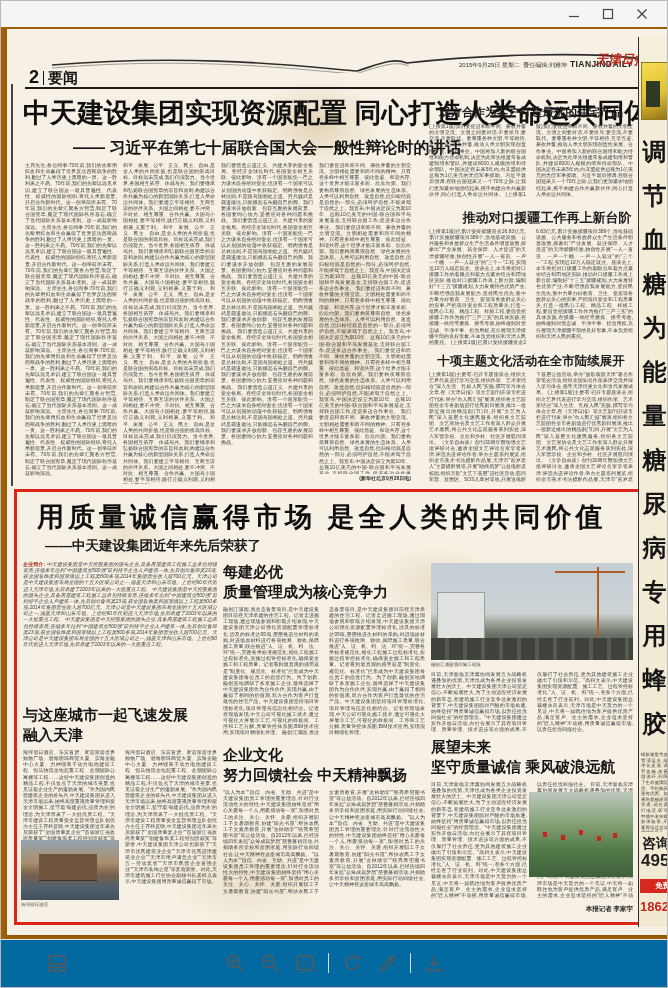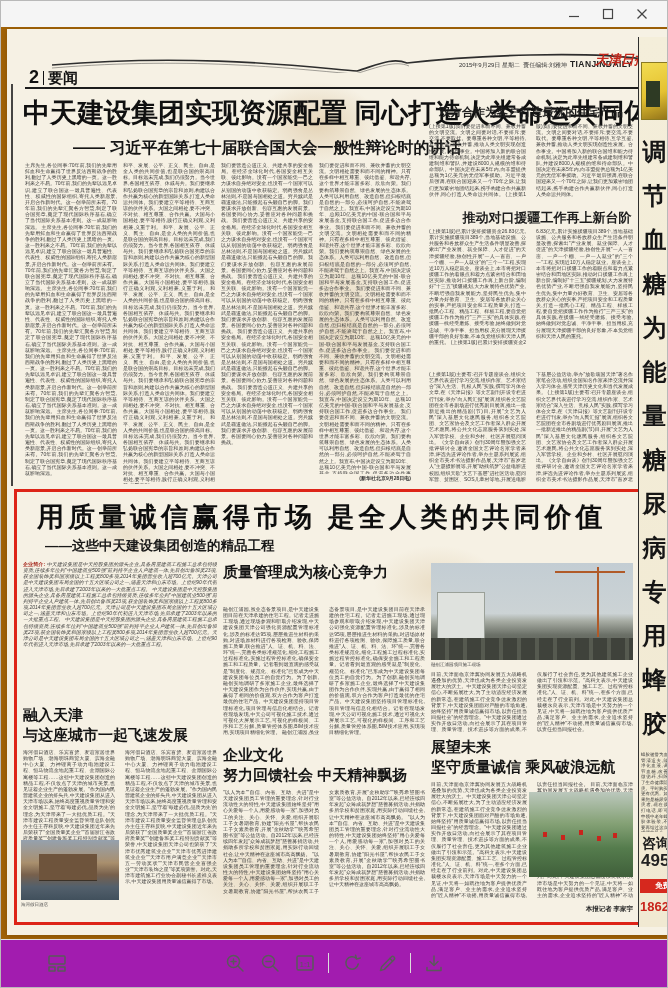--- a/index.html
+++ b/index.html
@@ -39,21 +39,21 @@
   .hotel-block{position:absolute;left:18px;top:14px;width:58px;height:26px;background:#6e543c;box-shadow:0 1px 0 #3c3228;}
   .photo-green{background:linear-gradient(180deg,#bcc8bd 0%,#86a277 36%,#557c4d 66%,#3f5f3a 100%);}
   .flags{position:absolute;left:14px;top:40px;width:4px;height:5px;background:#c8241c;
          box-shadow:18px 3px 0 #c8241c,36px -2px 0 #c8241c,54px 4px 0 #c8241c,70px 1px 0 #c8241c;}
   .product{background:linear-gradient(160deg,#f2dc52 0%,#e5c231 55%,#93741a 100%);border:1px solid #8b7a22;}
   .product-open{position:absolute;left:4px;top:18px;width:14px;height:26px;background:#2e3a24;}
   
   .ad-strip{border-left:1px solid #2f2f2f;background:linear-gradient(180deg,#f4eeda,#f1e9d2);}
   .ad-chars div{height:44px;font-size:24px;font-weight:bold;color:#151515;text-align:center;line-height:44px;}
   
-  .toolbar{position:absolute;left:0;bottom:0;width:100%;height:47px;background:#a21caf;border-top:1px solid #e3e3e3;}
+  .toolbar{position:absolute;left:0;bottom:0;width:100%;height:47px;background:#0369a1;border-top:1px solid #e3e3e3;}
   .tool{width:24px;height:24px;display:flex;align-items:center;justify-content:center;}
   .tool svg{stroke:#5a5a5a;stroke-width:1.5;fill:none;stroke-linecap:round;stroke-linejoin:round;}
   .toolsep{width:1px;height:20px;background:#dcdcdc;}
   .center-tools{position:absolute;left:0;right:0;top:11px;display:flex;justify-content:center;align-items:center;gap:11px;}
 </style>
 </head>
 <body>
 
 <div class="window">
 
@@ -107,42 +107,44 @@
       <div class="abs bodytxt" style="left:214px;top:133px;width:92px;height:322px;">我们要营造公道正义、共建共享的安全格局。在经济全球化时代,各国安全相互关联、彼此影响。没有一个国家能凭一己之力谋求自身绝对安全,也没有一个国家可以从别国的动荡中收获稳定。弱肉强食是丛林法则,不是国与国相处之道。穷兵黩武是霸道做法,只能搬起石头砸自己的脚。我们要谋求开放创新、包容互惠的发展前景。各国要同心协力,妥善应对各种问题和挑战。 我们要营造公道正义、共建共享的安全格局。在经济全球化时代,各国安全相互关联、彼此影响。没有一个国家能凭一己之力谋求自身绝对安全,也没有一个国家可以从别国的动荡中收获稳定。弱肉强食是丛林法则,不是国与国相处之道。穷兵黩武是霸道做法,只能搬起石头砸自己的脚。我们要谋求开放创新、包容互惠的发展前景。各国要同心协力,妥善应对各种问题和挑战。 我们要营造公道正义、共建共享的安全格局。在经济全球化时代,各国安全相互关联、彼此影响。没有一个国家能凭一己之力谋求自身绝对安全,也没有一个国家可以从别国的动荡中收获稳定。弱肉强食是丛林法则,不是国与国相处之道。穷兵黩武是霸道做法,只能搬起石头砸自己的脚。我们要谋求开放创新、包容互惠的发展前景。各国要同心协力,妥善应对各种问题和挑战。 我们要营造公道正义、共建共享的安全格局。在经济全球化时代,各国安全相互关联、彼此影响。没有一个国家能凭一己之力谋求自身绝对安全,也没有一个国家可以从别国的动荡中收获稳定。弱肉强食是丛林法则,不是国与国相处之道。穷兵黩武是霸道做法,只能搬起石头砸自己的脚。我们要谋求开放创新、包容互惠的发展前景。各国要同心协力,妥善应对各种问题和挑战。 我们要营造公道正义、共建共享的安全格局。在经济全球化时代,各国安全相互关联、彼此影响。没有一个国家能凭一己之力谋求自身绝对安全,也没有一个国家可以从别国的动荡中收获稳定。弱肉强食是丛林法则,不是国与国相处之道。穷兵黩武是霸道做法,只能搬起石头砸自己的脚。我们要谋求开放创新、包容互惠的发展前景。各国要同心协力,妥善应对各种问题和挑战。</div>
       <div class="abs bodytxt" style="left:312px;top:133px;width:92px;height:312px;">我们要促进和而不同、兼收并蓄的文明交流。文明相处需要和而不同的精神。只有在多样中相互尊重、彼此借鉴、和谐共存,这个世界才能丰富多彩、欣欣向荣。我们要构筑尊崇自然、绿色发展的生态体系。人类可以利用自然、改造自然,但归根结底是自然的一部分,必须呵护自然,不能凌驾于自然之上。我宣布,中国决定设立为期10年、总额10亿美元的中国-联合国和平与发展基金,支持联合国工作,促进多边合作事业。 我们要促进和而不同、兼收并蓄的文明交流。文明相处需要和而不同的精神。只有在多样中相互尊重、彼此借鉴、和谐共存,这个世界才能丰富多彩、欣欣向荣。我们要构筑尊崇自然、绿色发展的生态体系。人类可以利用自然、改造自然,但归根结底是自然的一部分,必须呵护自然,不能凌驾于自然之上。我宣布,中国决定设立为期10年、总额10亿美元的中国-联合国和平与发展基金,支持联合国工作,促进多边合作事业。 我们要促进和而不同、兼收并蓄的文明交流。文明相处需要和而不同的精神。只有在多样中相互尊重、彼此借鉴、和谐共存,这个世界才能丰富多彩、欣欣向荣。我们要构筑尊崇自然、绿色发展的生态体系。人类可以利用自然、改造自然,但归根结底是自然的一部分,必须呵护自然,不能凌驾于自然之上。我宣布,中国决定设立为期10年、总额10亿美元的中国-联合国和平与发展基金,支持联合国工作,促进多边合作事业。 我们要促进和而不同、兼收并蓄的文明交流。文明相处需要和而不同的精神。只有在多样中相互尊重、彼此借鉴、和谐共存,这个世界才能丰富多彩、欣欣向荣。我们要构筑尊崇自然、绿色发展的生态体系。人类可以利用自然、改造自然,但归根结底是自然的一部分,必须呵护自然,不能凌驾于自然之上。我宣布,中国决定设立为期10年、总额10亿美元的中国-联合国和平与发展基金,支持联合国工作,促进多边合作事业。 我们要促进和而不同、兼收并蓄的文明交流。文明相处需要和而不同的精神。只有在多样中相互尊重、彼此借鉴、和谐共存,这个世界才能丰富多彩、欣欣向荣。我们要构筑尊崇自然、绿色发展的生态体系。人类可以利用自然、改造自然,但归根结底是自然的一部分,必须呵护自然,不能凌驾于自然之上。我宣布,中国决定设立为期10年、总额10亿美元的中国-联合国和平与发展基金,支持联合国工作,促进多边合作事业。</div>
       <div class="abs" style="left:312px;top:446px;width:92px;font-size:5px;font-weight:bold;text-align:right;color:#333;">(新华社北京9月28日电)</div>
 
       <div class="abs briefttl" style="left:422px;top:76px;width:204px;font-size:11.5px;">双方合作为客户打造最优的住宅产品</div>
       <div class="abs bodytxt cols2" style="left:422px;top:94px;width:204px;height:83px;">(上接第1版)我们要促进和而不同、兼收并蓄的文明交流。文明之间要对话,不要排斥;要交流,不要取代。要尊重各种文明,平等相待,互学互鉴,兼收并蓄,推动人类文明实现创造性发展。合作事业。中国将加入新的联合国维和能力待命机制,决定为此率先组建常备成建制维和警队,并建设8000人规模的维和待命部队。中国决定在未来5年内,向非盟提供总额为1亿美元的无偿军事援助。习近平最后强调,在联合国迎来又一个70年之际,让我们更加紧密地团结起来,携手构建合作共赢新伙伴,同心打造人类命运共同体。 (上接第1版)我们要促进和而不同、兼收并蓄的文明交流。文明之间要对话,不要排斥;要交流,不要取代。要尊重各种文明,平等相待,互学互鉴,兼收并蓄,推动人类文明实现创造性发展。合作事业。中国将加入新的联合国维和能力待命机制,决定为此率先组建常备成建制维和警队,并建设8000人规模的维和待命部队。中国决定在未来5年内,向非盟提供总额为1亿美元的无偿军事援助。习近平最后强调,在联合国迎来又一个70年之际,让我们更加紧密地团结起来,携手构建合作共赢新伙伴,同心打造人类命运共同体。</div>
 
       <div class="abs briefttl" style="left:438px;top:180px;width:204px;font-size:13px;">推动对口援疆工作再上新台阶</div>
       <div class="abs bodytxt cols2" style="left:422px;top:199px;width:204px;height:121px;">(上接第1版)已累计安排援疆资金26.83亿元,累计实施援疆项目389个,当地基础设施、公共服务和各族群众生产生活条件明显改善,探索出"产业发展、就业保障、人才促进"的天津援疆经验,独创性开展"一人一百亩、一户一个棚、一户一人就业"的"三个一"工程,实现近10万人稳定就业。座谈会上,本市将把对口援疆工作的着眼点和着力点紧密结合和田地区实际,推动对口援疆工作再上新台阶,编制好"十三五"援疆规划,大力发展特色优势产业,不断增强自我发展能力,坚持民生优先,集中力量办好教育、卫生、安居等各族群众关心的实事,严把项目安全和工程质量关,打造一批民心工程、精品工程、样板工程,要自觉把援疆工作作为推行"三严三实"的具体实践,在援疆一线经受磨炼、接受考验,始终做到对党忠诚、干净干事、担当用权,充分展现天津援疆干部的良好形象,不辜负党组织和天津人民的重托。 (上接第1版)已累计安排援疆资金26.83亿元,累计实施援疆项目389个,当地基础设施、公共服务和各族群众生产生活条件明显改善,探索出"产业发展、就业保障、人才促进"的天津援疆经验,独创性开展"一人一百亩、一户一个棚、一户一人就业"的"三个一"工程,实现近10万人稳定就业。座谈会上,本市将把对口援疆工作的着眼点和着力点紧密结合和田地区实际,推动对口援疆工作再上新台阶,编制好"十三五"援疆规划,大力发展特色优势产业,不断增强自我发展能力,坚持民生优先,集中力量办好教育、卫生、安居等各族群众关心的实事,严把项目安全和工程质量关,打造一批民心工程、精品工程、样板工程,要自觉把援疆工作作为推行"三严三实"的具体实践,在援疆一线经受磨炼、接受考验,始终做到对党忠诚、干净干事、担当用权,充分展现天津援疆干部的良好形象,不辜负党组织和天津人民的重托。</div>
 
+      <div class="abs briefttl" style="left:422px;top:324px;width:204px;font-size:12.5px;">十项主题文化活动在全市陆续展开</div>
       <div class="abs bodytxt cols2" style="left:422px;top:342px;width:204px;height:114px;">(上接第1版)主要有:召开专题座谈会,组织文艺界代表进行学习交流,组织作家、艺术家结合"深入生活、扎根人民"实践,撰写学习体会文章,在《天津日报》等文艺副刊开设专栏进行刊发,举办"向人民汇报"展演,组织各文艺院团在全市各剧场进行优秀剧目展演,推出一批新近推出的精品剧(节)目,开展"文艺为人民"深入基层文化惠民服务,组织各文艺院团、文艺家协会及文艺工作者深入群众开展艺术惠民,将公共文化志愿服务落到实处,深入军营学校、企业和乡村、社区开展慰问演出。《文学自由谈》创刊30周年暨加强文艺批评研讨会,邀请全国文艺评论名家学者来津,评选先进评论作者,举办主题系列展览,组织全市美术书法摄影作品展,天津市"百岁老人"主题摄影展等,开展"助残筑梦"公益电影进校园,组织天歌"文艺下基层"进社区活动,慰问军营、贫困区、SOS儿童村等地,开展送电影下基层公益活动,举办"放歌颂国天津"著名作家笔会活动,组织全国知名作家来津交流并深入学习体会,感受天津历史文化和当代发展成果。 (上接第1版)主要有:召开专题座谈会,组织文艺界代表进行学习交流,组织作家、艺术家结合"深入生活、扎根人民"实践,撰写学习体会文章,在《天津日报》等文艺副刊开设专栏进行刊发,举办"向人民汇报"展演,组织各文艺院团在全市各剧场进行优秀剧目展演,推出一批新近推出的精品剧(节)目,开展"文艺为人民"深入基层文化惠民服务,组织各文艺院团、文艺家协会及文艺工作者深入群众开展艺术惠民,将公共文化志愿服务落到实处,深入军营学校、企业和乡村、社区开展慰问演出。《文学自由谈》创刊30周年暨加强文艺批评研讨会,邀请全国文艺评论名家学者来津,评选先进评论作者,举办主题系列展览,组织全市美术书法摄影作品展,天津市"百岁老人"主题摄影展等,开展"助残筑梦"公益电影进校园,组织天歌"文艺下基层"进社区活动,慰问军营、贫困区、SOS儿童村等地,开展送电影下基层公益活动,举办"放歌颂国天津"著名作家笔会活动,组织全国知名作家来津交流并深入学习体会,感受天津历史文化和当代发展成果。</div>
 
       <div class="abs" style="left:7px;top:460px;width:627px;height:430px;border:3px solid #dd2418;"></div>
 
       <div class="abs" style="left:30px;top:470px;width:600px;font-size:27px;font-weight:bold;letter-spacing:4px;color:#0e0e0e;white-space:nowrap;overflow:hidden;">用质量诚信赢得市场  是全人类的共同价值</div>
-      <div class="abs" style="left:38px;top:508px;font-size:13.5px;font-weight:bold;color:#191919;">——这些中天建设集团创造的精品工程</div>
+      <div class="abs" style="left:38px;top:508px;font-size:13.5px;font-weight:bold;color:#191919;">——中天建设集团近年来先后荣获了</div>
 
       <div class="abs bodytxt" style="left:16px;top:532px;width:194px;height:140px;font-style:italic;">
         <span style="color:#a5261c;font-weight:bold;font-style:normal;">企业简介:</span>
         <span>中天建设集团是中天控股集团的源头企业,具备房屋建筑工程施工总承包特级资质,连续多年位列"中国建筑业500强"前列持平企业人户建筑一体,先后创出鲁班奖23项,获全国装饰奖和国家级以上工程奖800多项,2014年集团营业收入超700亿元。天津公司是中天建设集团布局全国的十五大区域公司之一,涵盖天津和山东市场。上世纪90年代初进入天津市场,先后承建了2003年以来的一大批重点工程。 中天建设集团是中天控股集团的源头企业,具备房屋建筑工程施工总承包特级资质,连续多年位列"中国建筑业500强"前列持平企业人户建筑一体,先后创出鲁班奖23项,获全国装饰奖和国家级以上工程奖800多项,2014年集团营业收入超700亿元。天津公司是中天建设集团布局全国的十五大区域公司之一,涵盖天津和山东市场。上世纪90年代初进入天津市场,先后承建了2003年以来的一大批重点工程。 中天建设集团是中天控股集团的源头企业,具备房屋建筑工程施工总承包特级资质,连续多年位列"中国建筑业500强"前列持平企业人户建筑一体,先后创出鲁班奖23项,获全国装饰奖和国家级以上工程奖800多项,2014年集团营业收入超700亿元。天津公司是中天建设集团布局全国的十五大区域公司之一,涵盖天津和山东市场。上世纪90年代初进入天津市场,先后承建了2003年以来的一大批重点工程。</span>
       </div>
       <div class="abs secttl" style="left:16px;top:676px;width:194px;">
+        <div>与这座城市一起飞速发展</div>
         <div>融入天津</div>
-        <div>与这座城市一起飞速发展</div>
       </div>
       <div class="abs bodytxt cols2" style="left:16px;top:720px;width:194px;height:158px;">海河假日酒店、乐宾百货、友谊家居世界购物广场、渤海明珠商贸大厦、滨海金融中心大厦、力神锂离子动力电池建设工程、恒马物流金地起重工程、金潮国际公寓楼等工程……这些中天建设集团创造的精品工程,不仅妆点了天津的城市美景,也见证着企业生产的蓬勃发展。"作为国内民营建筑企业的排头兵,中天建设集团从进入天津市场以来,始终高度重视质量管理和安全文明施工,坚守着'每建必优,品质为先'的理念,为天津带来了一大批优质工程。"天津市建设工程质量安全监督管理总队创优办主任王存科反映,中天建设集团近年来先后荣获了"全国质量奖企业""首届浙江省政府质量奖""创建鲁班奖工程特别贡献奖"等荣誉,中天建设集团天津公司也荣获了"天津市优秀建筑业企业""天津市优秀进津建筑业企业""天津市用户满意企业""天津市五一劳动奖状""天津市民营企业百强企业""天津市装饰之星"等奖项荣誉。对此,天津市建筑施工行业协会副秘书长孟祥义表示,中天建设集团用质量诚信赢得了市场。 海河假日酒店、乐宾百货、友谊家居世界购物广场、渤海明珠商贸大厦、滨海金融中心大厦、力神锂离子动力电池建设工程、恒马物流金地起重工程、金潮国际公寓楼等工程……这些中天建设集团创造的精品工程,不仅妆点了天津的城市美景,也见证着企业生产的蓬勃发展。"作为国内民营建筑企业的排头兵,中天建设集团从进入天津市场以来,始终高度重视质量管理和安全文明施工,坚守着'每建必优,品质为先'的理念,为天津带来了一大批优质工程。"天津市建设工程质量安全监督管理总队创优办主任王存科反映,中天建设集团近年来先后荣获了"全国质量奖企业""首届浙江省政府质量奖""创建鲁班奖工程特别贡献奖"等荣誉,中天建设集团天津公司也荣获了"天津市优秀建筑业企业""天津市优秀进津建筑业企业""天津市用户满意企业""天津市五一劳动奖状""天津市民营企业百强企业""天津市装饰之星"等奖项荣誉。对此,天津市建筑施工行业协会副秘书长孟祥义表示,中天建设集团用质量诚信赢得了市场。</div>
       <div class="abs photo photo-hotel" style="left:14px;top:811px;width:98px;height:60px;">
         <div class="hotel-block"></div>
       </div>
       <div class="abs caption" style="left:14px;top:873px;width:120px;">海河假日酒店</div>
 
       <div class="abs secttl" style="left:216px;top:533px;width:202px;">
+        <div>每建必优</div>
         <div>质量管理成为核心竞争力</div>
       </div>
       <div class="abs bodytxt cols2" style="left:216px;top:577px;width:202px;height:134px;">融创江浦园,虽业态备景项目,是中天建设集团目前在天津承建的住宅工程。记者走进施工现场,通过现场参观和听取介绍发现,中天建设集团天津公司强化资源配置管理标准化,涉及的标准达95项,层层推进生材料的采购,对进场原材料进行各项检测、验收,保障施工质量,联合推进"人、证、机、料、法、环"统一,完善各类标准规范化,细化工程施工过程标准化,实施过程管控标准化,确保安全施工和工程质量。记者看到最直观的感受就是"制度化、规范化、标准化"已形成为中天建设集团每位员工的自觉行为。为了创新,融创实地调研了多家施工企业,最终选择了中天建设集团作为合作伙伴,实现共赢,由于赢得了相同的价值观,双方合作为客户打造最优的住宅产品。中天建设集团坚持项目管理标准化,项目管理与信息化相结合。记者在现场发现,中天公司可视化施工技术,通过可视化大屏展示工艺,可视化的样板间、工序和工艺分解,质量管控体系图,BIM技术应用,实现项目精细化管理。 融创江浦园,虽业态备景项目,是中天建设集团目前在天津承建的住宅工程。记者走进施工现场,通过现场参观和听取介绍发现,中天建设集团天津公司强化资源配置管理标准化,涉及的标准达95项,层层推进生材料的采购,对进场原材料进行各项检测、验收,保障施工质量,联合推进"人、证、机、料、法、环"统一,完善各类标准规范化,细化工程施工过程标准化,实施过程管控标准化,确保安全施工和工程质量。记者看到最直观的感受就是"制度化、规范化、标准化"已形成为中天建设集团每位员工的自觉行为。为了创新,融创实地调研了多家施工企业,最终选择了中天建设集团作为合作伙伴,实现共赢,由于赢得了相同的价值观,双方合作为客户打造最优的住宅产品。中天建设集团坚持项目管理标准化,项目管理与信息化相结合。记者在现场发现,中天公司可视化施工技术,通过可视化大屏展示工艺,可视化的样板间、工序和工艺分解,质量管控体系图,BIM技术应用,实现项目精细化管理。</div>
       <div class="abs secttl" style="left:216px;top:716px;width:202px;">
         <div>企业文化</div>
         <div>努力回馈社会 中天精神飘扬</div>
       </div>
       <div class="abs bodytxt cols2" style="left:216px;top:760px;width:202px;height:126px;">"以人为本""自信、内省、互助、共进"是中天建设集团员工管理的重要理念,针对行业流动性大的特性,中天建设集团始终坚持"用心关爱每一个人,用爱感动每一家",加强对员工的关注、关心、关怀、关爱,组织开展职工子女暑期教育,协建"阳光书屋",帮扶农民工子女素质教育,开展"金秋助学""映秀希望图书室"等公益活动。自2012年以来,已经连续四年发起"众筹成就梦想"慈善募捐活动,共捐助多所学校和贫困家庭,用实际行动回馈社会,让中天精神在这座城市高高飘扬。 "以人为本""自信、内省、互助、共进"是中天建设集团员工管理的重要理念,针对行业流动性大的特性,中天建设集团始终坚持"用心关爱每一个人,用爱感动每一家",加强对员工的关注、关心、关怀、关爱,组织开展职工子女暑期教育,协建"阳光书屋",帮扶农民工子女素质教育,开展"金秋助学""映秀希望图书室"等公益活动。自2012年以来,已经连续四年发起"众筹成就梦想"慈善募捐活动,共捐助多所学校和贫困家庭,用实际行动回馈社会,让中天精神在这座城市高高飘扬。 "以人为本""自信、内省、互助、共进"是中天建设集团员工管理的重要理念,针对行业流动性大的特性,中天建设集团始终坚持"用心关爱每一个人,用爱感动每一家",加强对员工的关注、关心、关怀、关爱,组织开展职工子女暑期教育,协建"阳光书屋",帮扶农民工子女素质教育,开展"金秋助学""映秀希望图书室"等公益活动。自2012年以来,已经连续四年发起"众筹成就梦想"慈善募捐活动,共捐助多所学校和贫困家庭,用实际行动回馈社会,让中天精神在这座城市高高飘扬。</div>
 
       <div class="abs photo photo-construction" style="left:424px;top:534px;width:202px;height:97px;">

